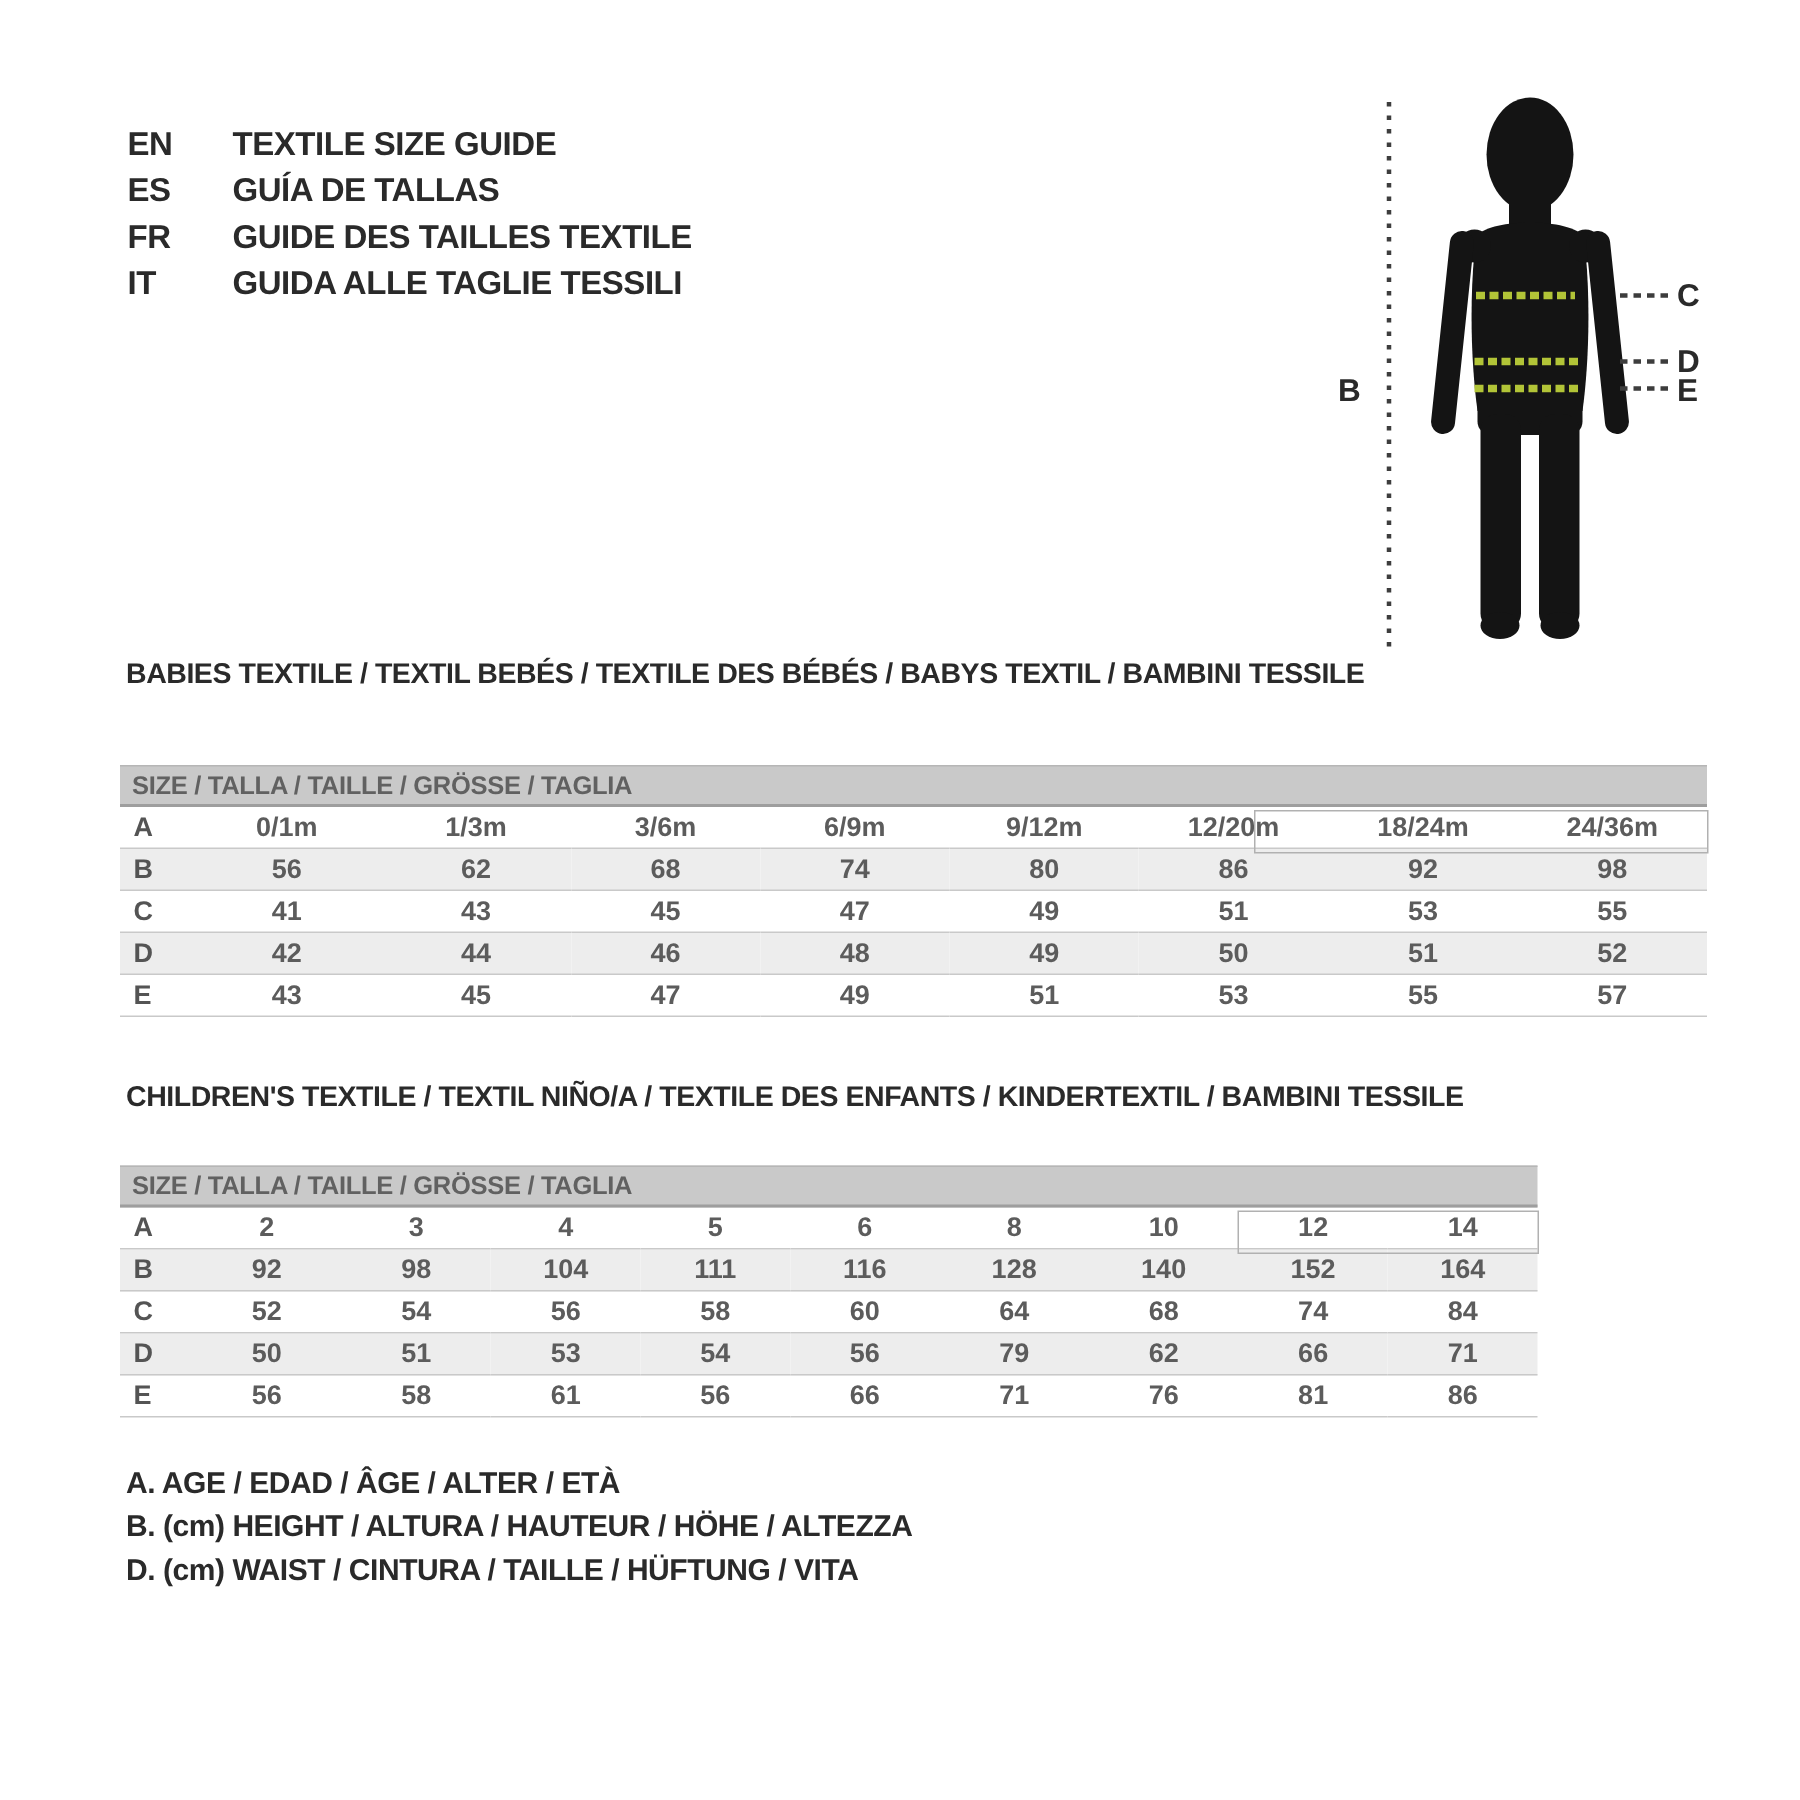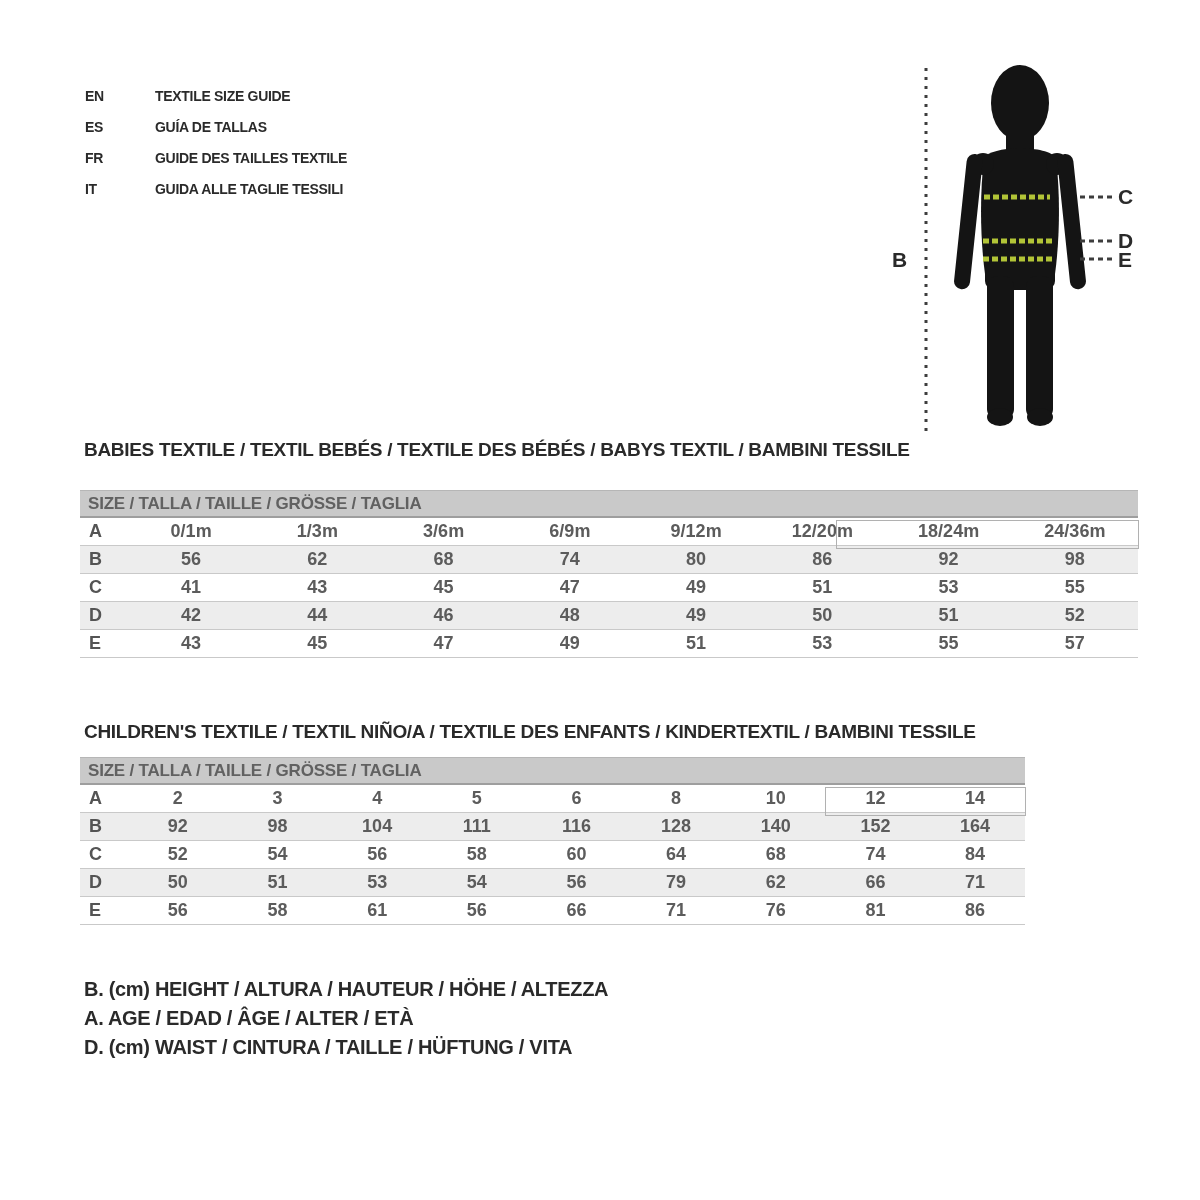--- a/index.html
+++ b/index.html
@@ -5,35 +5,35 @@
   html,body{margin:0;padding:0;}
   body{
     width:1200px;height:1200px;position:relative;overflow:hidden;
     background:#ffffff;
     font-family:"Liberation Sans", sans-serif;
   }
   
   .langs{position:absolute;left:85px;top:80px;}
   .lang-row{display:flex;height:31px;align-items:center;}
   .lang-code,.lang-title{
-    font-size:14px;font-weight:bold;color:#2a2a2a;letter-spacing:-0.3px;white-space:pre;
+    font-size:22px;font-weight:bold;color:#2a2a2a;letter-spacing:-0.3px;white-space:pre;
   }
   .lang-code{width:70px;}
   
   .figure{position:absolute;left:880px;top:40px;width:300px;height:420px;}
   .figure text{font-family:"Liberation Sans",sans-serif;font-size:21px;font-weight:600;fill:#2a2a2a;}
   
   .section-heading{
     position:absolute;left:84px;font-size:19px;font-weight:bold;color:#2a2a2a;
     letter-spacing:-0.3px;white-space:pre;
   }
   #babies-heading{top:439px;}
   #children-heading{top:721px;}
   
-  .size-table-wrap{position:absolute;}
+  .size-table-wrap{position:absolute;margin-top:20px;}
   #babies-table-wrap{left:80px;top:490px;width:1058px;}
   #children-table-wrap{left:80px;top:757px;width:945px;}
   .size-bar{
     height:28px;box-sizing:border-box;background:#c9c9c9;
     border-top:1px solid #b6b6b6;border-bottom:2px solid #9e9e9e;
     display:flex;align-items:center;padding-left:8px;
     font-size:17px;font-weight:bold;color:#616161;letter-spacing:-0.2px;white-space:pre;
   }
   table.size-table{width:100%;border-collapse:collapse;table-layout:fixed;}
   table.size-table td{
@@ -248,16 +248,16 @@
           <td>76</td>
           <td>81</td>
           <td>86</td>
         </tr>
       </tbody>
   </table>
   <div class="sel-box" id="children-sel"></div>
 </div>
 
 <div class="legend">
+  <div class="legend-row">A. AGE / EDAD / ÂGE / ALTER / ETÀ</div>
   <div class="legend-row">B. (cm) HEIGHT / ALTURA / HAUTEUR / HÖHE / ALTEZZA</div>
-  <div class="legend-row">A. AGE / EDAD / ÂGE / ALTER / ETÀ</div>
   <div class="legend-row">D. (cm) WAIST / CINTURA / TAILLE / HÜFTUNG / VITA</div>
 </div>
 
 </body></html>

